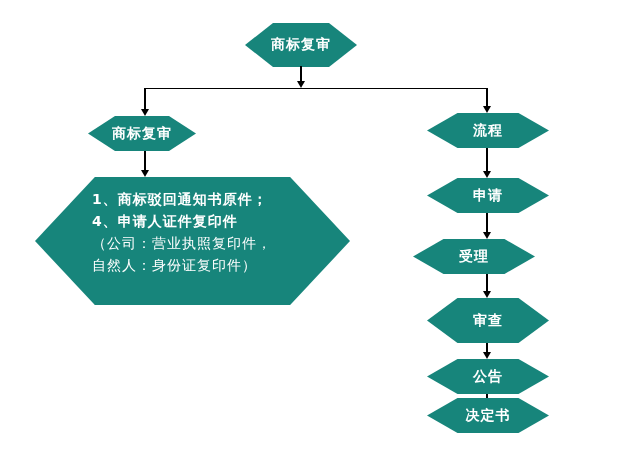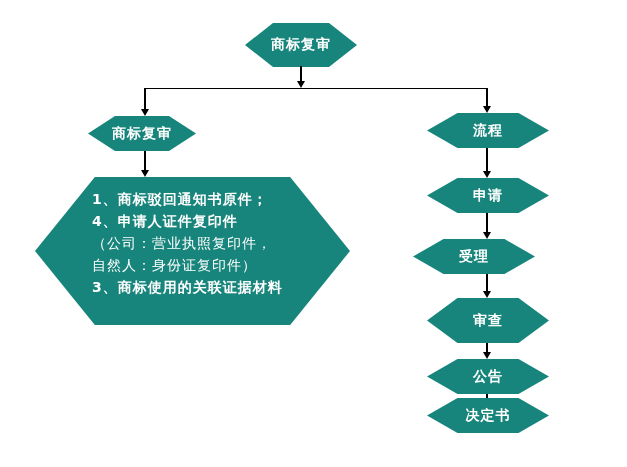--- a/index.html
+++ b/index.html
@@ -76,27 +76,26 @@
   <div class="vline" style="left:144px; top:88px; height:21px;"></div>
   <div class="arrowhead" style="left:141px; top:109px;"></div>
 
   <div class="hex" style="left:88px; top:116px; width:108px; height:35px;">
     <span>商标复审</span>
   </div>
 
   <div class="vline" style="left:144px; top:151px; height:19px;"></div>
   <div class="arrowhead" style="left:141px; top:170px;"></div>
 
-  <div class="hex big" style="left:35px; top:177px; width:315px; height:148px;">
+  <div class="hex big" style="left:35px; top:177px; width:315px; height:128px;">
     <div class="docs">
       <div class="b">1、商标驳回通知书原件；</div>
       <div class="b">4、申请人证件复印件</div>
       <div class="n">（公司：营业执照复印件，</div>
       <div class="n">自然人：身份证复印件）</div>
-      <div class="b">3、商标使用的关联证据材料</div>
     </div>
   </div>
 
   <div class="vline" style="left:486px; top:88px; height:18px;"></div>
   <div class="arrowhead" style="left:483px; top:106px;"></div>
 
   <div class="hex" style="left:427px; top:113px; width:122px; height:35px;">
     <span>流程</span>
   </div>
 

